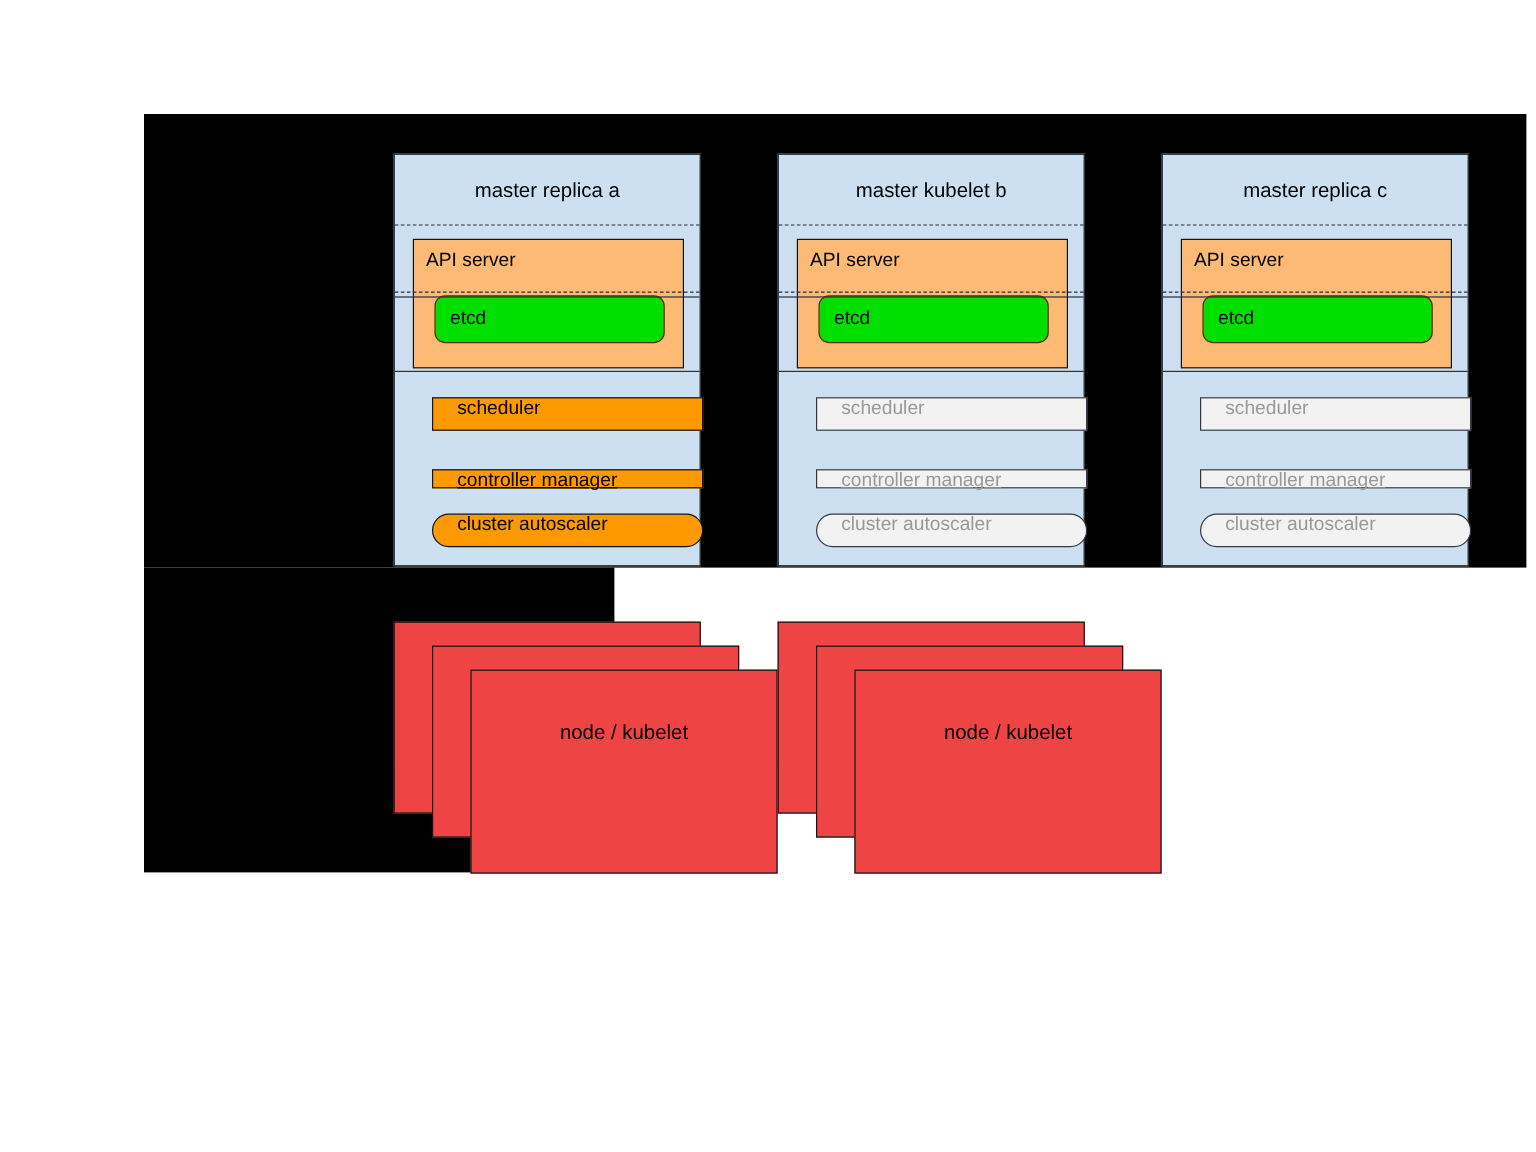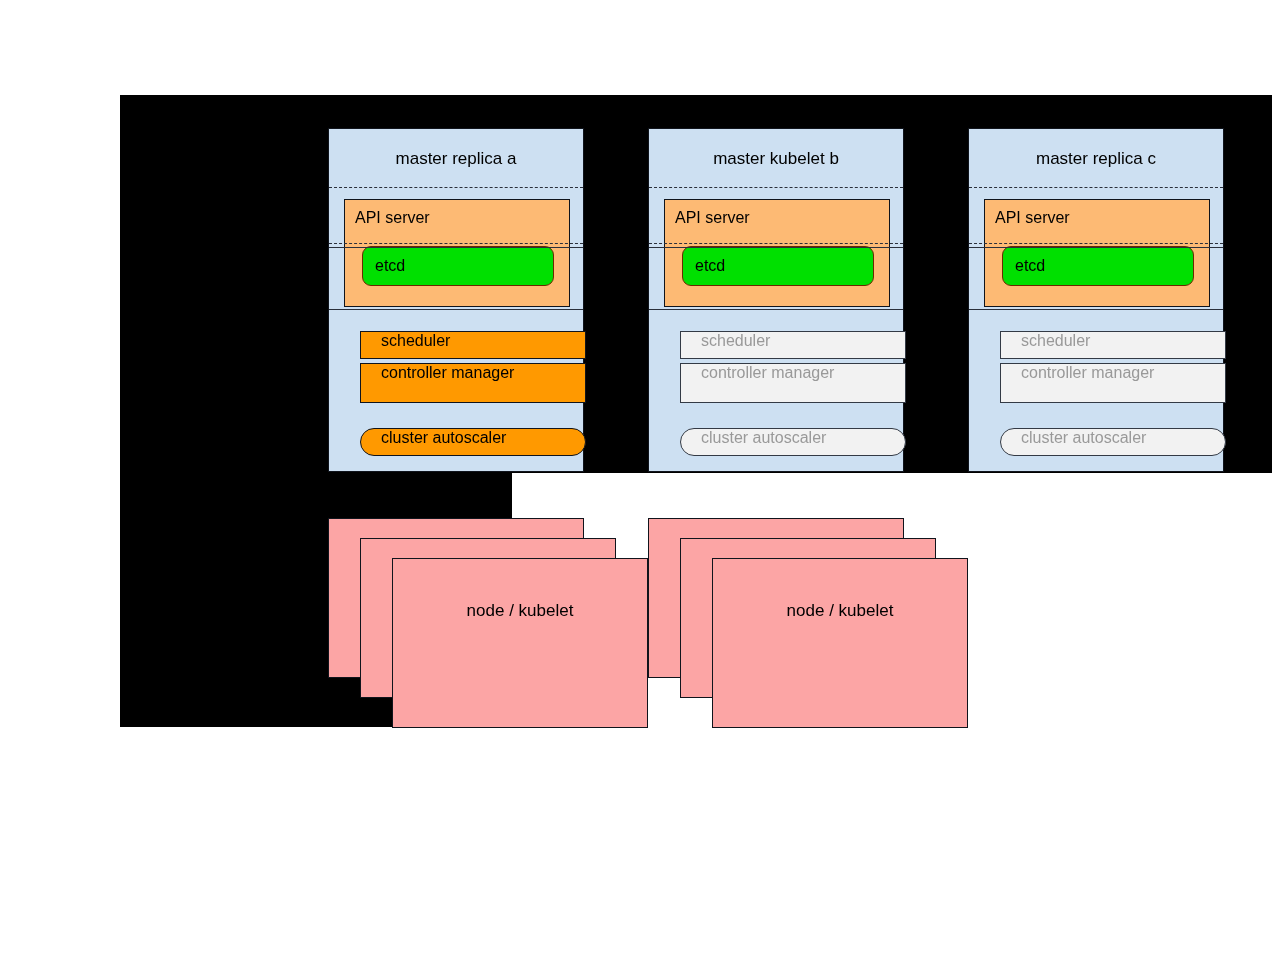--- a/index.html
+++ b/index.html
@@ -129,31 +129,31 @@
     align-items: center;
     text-align: right;
   }
   .etcd-label {
     font-size: 16px;
     color: #000000;
     padding-left: 12px;
   }
 
   .pill.p-scheduler  { top: 202px; height: 28px; }
-  .pill.p-controller { top: 234px; height: 40px; }
+  .pill.p-controller { top: 262px; height: 16px; text-decoration: underline; }
   .pill.p-autoscaler { top: 299px; height: 28px; border-radius: 14px; }
 
   
   .node-stack { position: absolute; z-index: 6; }
   #node-stack-1 { left: 328px; top: 518px; }
   #node-stack-2 { left: 648px; top: 518px; }
 
   .node-card {
     position: absolute;
-    background: #fca5a5;
+    background: #ef4444;
     border: 1px solid #10141c;
     box-sizing: border-box;
   }
   .node-card.back   { left: 0px;  top: 0px;  width: 256px; height: 160px; z-index: 1; }
   .node-card.middle { left: 32px; top: 20px; width: 256px; height: 160px; z-index: 2; }
   .node-card.front  { left: 64px; top: 40px; width: 256px; height: 170px; z-index: 3; }
 
   .node-label {
     position: absolute;
     top: 42px;

